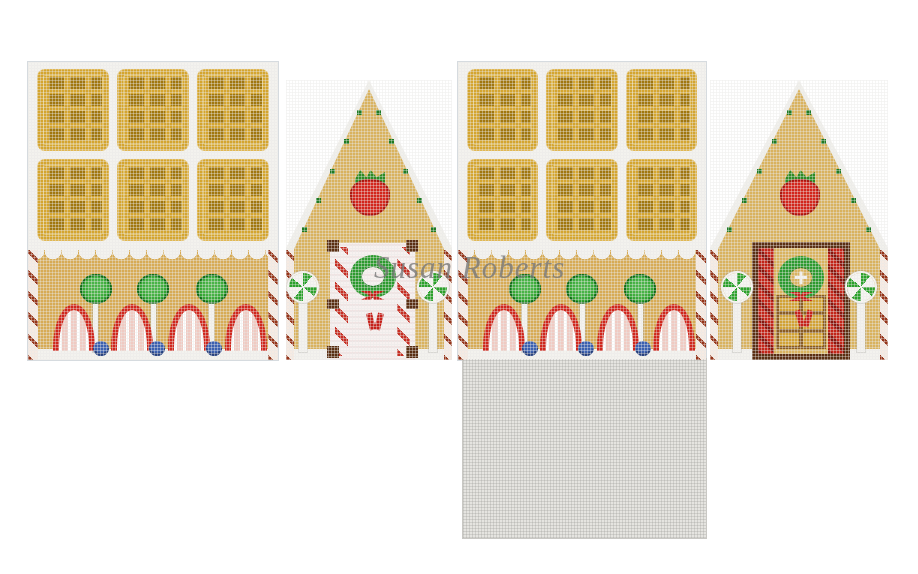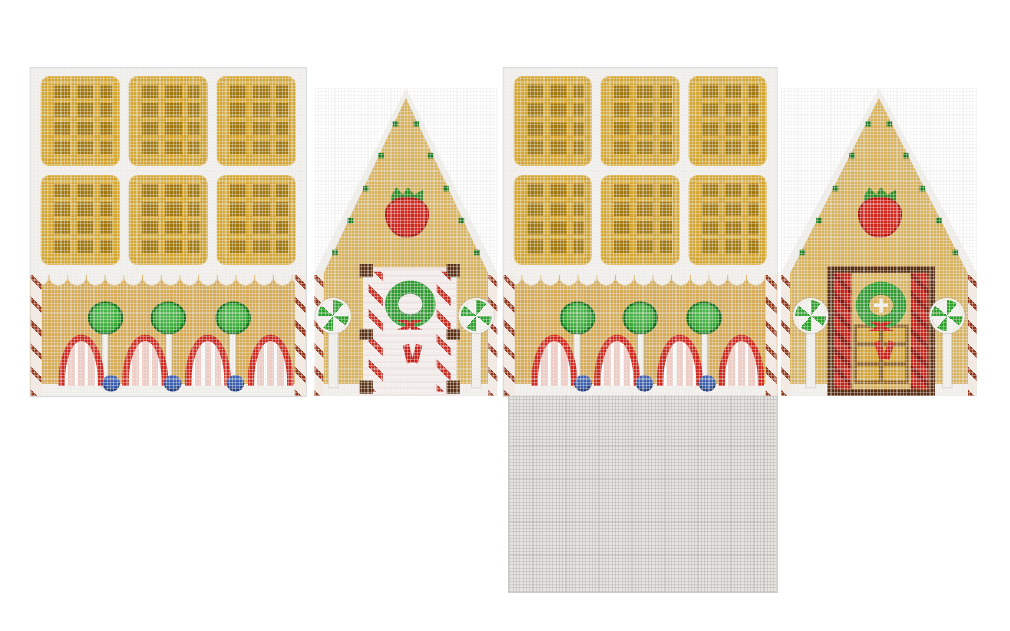--- a/index.html
+++ b/index.html
@@ -263,14 +263,15 @@
         <div class="pane"></div>
         <div class="pane"></div>
         <div class="pane"></div>
         <div class="pane"></div>
       </div>
     </div>
   </section>
 
   <section class="base-panel mesh"></section>
 
+  <div class="watermark">Susan Roberts</div>
 
 </div>
 
 </body></html>

